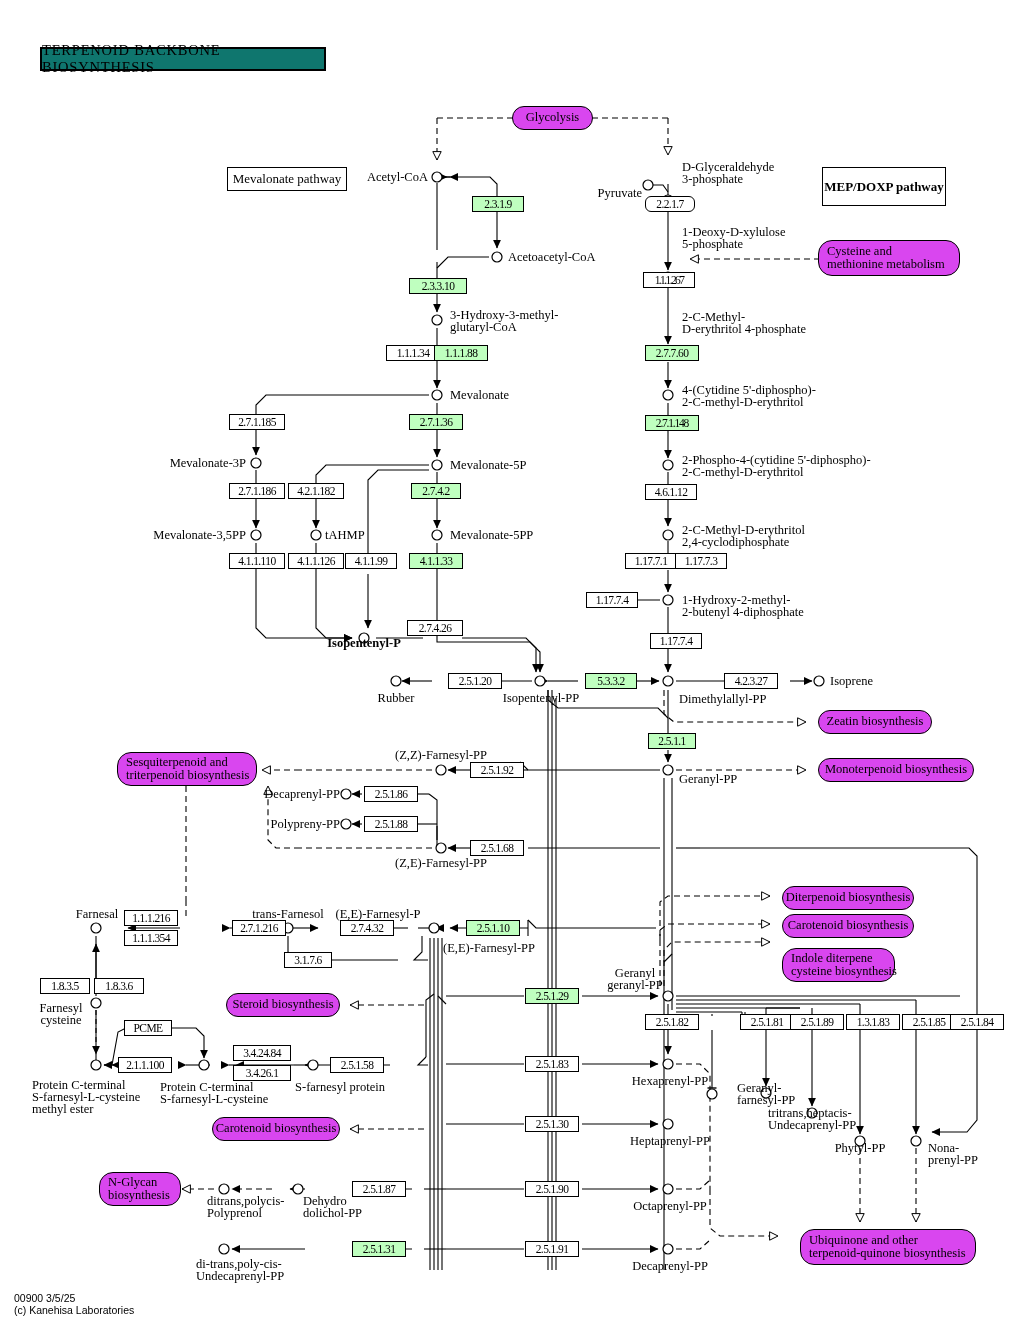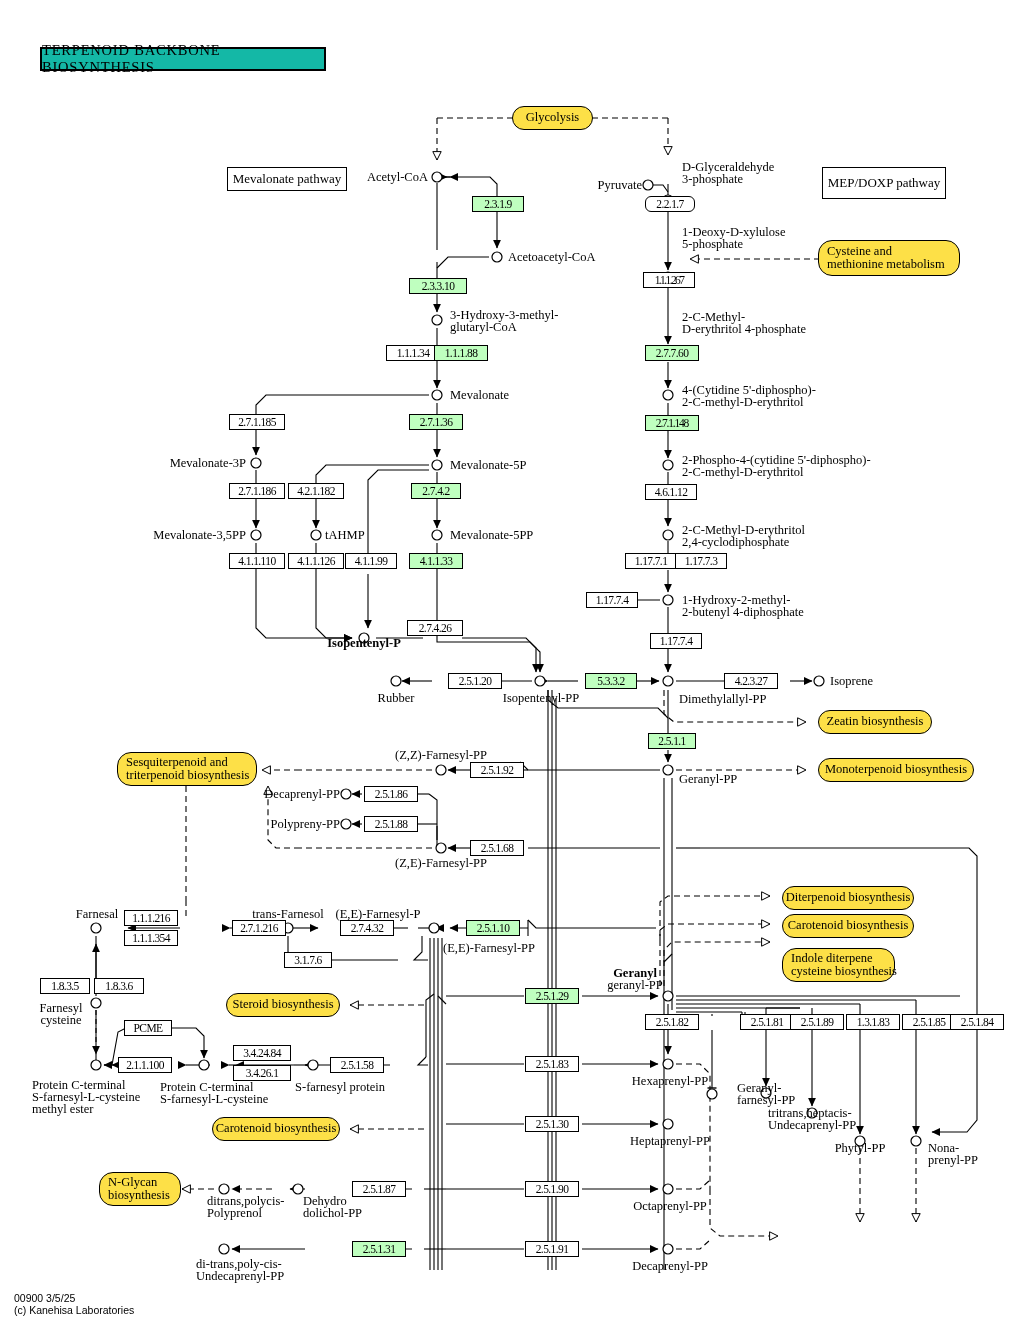--- a/index.html
+++ b/index.html
@@ -14,34 +14,34 @@
       letter-spacing:-0.6px;padding:0 2px;}
   .ec.hl{background:#bfffbf;}
 
   
   .cl{position:absolute;font-family:"Liberation Serif",serif;font-size:12.5px;
       line-height:12.5px;color:#000;white-space:nowrap;}
   .cl.r{text-align:right;}
   .cl.c{text-align:center;}
 
   
-  .mapbox{position:absolute;border:1px solid #000;border-radius:14px;background:#fde047;
+  .mapbox{position:absolute;border:1px solid #000;border-radius:14px;background:#d946ef;
           font-family:"Liberation Serif",serif;font-size:12.5px;line-height:13.5px;
           color:#000;display:flex;align-items:center;justify-content:center;
           text-align:center;box-sizing:border-box;padding:1px 8px;white-space:nowrap;}
 
   
   .sect{position:absolute;border:1px solid #000;background:#fff;
         font-family:"Liberation Serif",serif;font-size:13px;color:#000;
         display:flex;align-items:center;justify-content:center;box-sizing:border-box;
         white-space:nowrap;}
 
   
   #title{position:absolute;left:40px;top:47px;width:286px;height:24px;
-         border:2px solid #000;background:#14b8a6;display:flex;align-items:center;
+         border:2px solid #000;background:#0f766e;display:flex;align-items:center;
          justify-content:center;font-family:"Liberation Serif",serif;
          font-size:14.5px;letter-spacing:0.8px;color:#000;box-sizing:border-box;}
 
   
   #footer{position:absolute;left:14px;top:1292px;font-family:"Liberation Sans",sans-serif;
           font-size:10.5px;line-height:12px;color:#000;white-space:pre;}
 </style>
 </head>
 <body>
 
@@ -339,21 +339,21 @@
       <circle cx="916" cy="1141" r="5"></circle>
       <circle cx="224" cy="1189" r="5"></circle>
       <circle cx="298" cy="1189" r="5"></circle>
       <circle cx="224" cy="1249" r="5"></circle>
     </g>
   </svg>
 
   <div id="title">TERPENOID  BACKBONE  BIOSYNTHESIS</div>
 
   <div class="sect" style="left:227px;top:167px;width:120px;height:24px;">Mevalonate pathway</div>
-  <div class="sect" style="left:822px;top:167px;width:124px;height:32px;">MEP/DOXP pathway</div>
+  <div class="sect" style="left:822px;top:167px;width:124px;height:39px;font-weight:bold;">MEP/DOXP pathway</div>
 
   <div class="mapbox" style="left:512px;top:106px;width:81px;height:24px;">Glycolysis</div>
 
   <div class="mapbox" style="left:818px;top:240px;width:142px;height:36px;flex-direction:column;align-items:flex-start;">
     <span>Cysteine and</span>
     <span>methionine metabolism</span>
   </div>
 
   <div class="mapbox" style="left:818px;top:710px;width:114px;height:24px;">Zeatin biosynthesis</div>
   <div class="mapbox" style="left:818px;top:758px;width:156px;height:24px;">Monoterpenoid biosynthesis</div>
@@ -372,39 +372,43 @@
   </div>
 
   <div class="mapbox" style="left:226px;top:993px;width:114px;height:24px;">Steroid biosynthesis</div>
   <div class="mapbox" style="left:212px;top:1117px;width:128px;height:24px;">Carotenoid biosynthesis</div>
 
   <div class="mapbox" style="left:99px;top:1172px;width:82px;height:34px;flex-direction:column;align-items:flex-start;">
     <span>N-Glycan</span>
     <span>biosynthesis</span>
   </div>
 
+  <div class="mapbox" style="left:800px;top:1229px;width:176px;height:36px;flex-direction:column;align-items:flex-start;">
+    <span>Ubiquinone and other</span>
+    <span>terpenoid-quinone biosynthesis</span>
+  </div>
 
   <div class="cl r" style="left:300px;top:171px;width:128px;">Acetyl-CoA</div>
   <div class="cl" style="left:508px;top:251px;">Acetoacetyl-CoA</div>
   <div class="cl" style="left:450px;top:309px;">3-Hydroxy-3-methyl-</div>
   <div class="cl" style="left:450px;top:321px;">glutaryl-CoA</div>
   <div class="cl" style="left:450px;top:389px;">Mevalonate</div>
   <div class="cl r" style="left:120px;top:457px;width:126px;">Mevalonate-3P</div>
   <div class="cl" style="left:450px;top:459px;">Mevalonate-5P</div>
   <div class="cl r" style="left:110px;top:529px;width:136px;">Mevalonate-3,5PP</div>
   <div class="cl" style="left:325px;top:529px;">tAHMP</div>
   <div class="cl" style="left:450px;top:529px;">Mevalonate-5PP</div>
   <div class="cl c" style="left:304px;top:637px;width:120px;font-weight:bold;">Isopentenyl-P</div>
   <div class="cl c" style="left:486px;top:692px;width:110px;">Isopentenyl-PP</div>
   <div class="cl c" style="left:362px;top:692px;width:68px;">Rubber</div>
   <div class="cl" style="left:679px;top:693px;">Dimethylallyl-PP</div>
   <div class="cl" style="left:830px;top:675px;">Isoprene</div>
   <div class="cl" style="left:679px;top:773px;">Geranyl-PP</div>
 
-  <div class="cl r" style="left:558px;top:179px;width:84px;">Pyruvate</div>
+  <div class="cl r" style="left:558px;top:187px;width:84px;">Pyruvate</div>
   <div class="cl" style="left:682px;top:161px;">D-Glyceraldehyde</div>
   <div class="cl" style="left:682px;top:173px;">3-phosphate</div>
   <div class="cl" style="left:682px;top:226px;">1-Deoxy-D-xylulose</div>
   <div class="cl" style="left:682px;top:238px;">5-phosphate</div>
   <div class="cl" style="left:682px;top:311px;">2-C-Methyl-</div>
   <div class="cl" style="left:682px;top:323px;">D-erythritol 4-phosphate</div>
   <div class="cl" style="left:682px;top:384px;">4-(Cytidine 5'-diphospho)-</div>
   <div class="cl" style="left:682px;top:396px;">2-C-methyl-D-erythritol</div>
   <div class="cl" style="left:682px;top:454px;">2-Phospho-4-(cytidine 5'-diphospho)-</div>
   <div class="cl" style="left:682px;top:466px;">2-C-methyl-D-erythritol</div>
@@ -424,21 +428,21 @@
   <div class="cl" style="left:443px;top:942px;">(E,E)-Farnesyl-PP</div>
   <div class="cl c" style="left:30px;top:1002px;width:62px;">Farnesyl</div>
   <div class="cl c" style="left:30px;top:1014px;width:62px;">cysteine</div>
   <div class="cl" style="left:32px;top:1079px;">Protein C-terminal</div>
   <div class="cl" style="left:32px;top:1091px;">S-farnesyl-L-cysteine</div>
   <div class="cl" style="left:32px;top:1103px;">methyl ester</div>
   <div class="cl" style="left:160px;top:1081px;">Protein C-terminal</div>
   <div class="cl" style="left:160px;top:1093px;">S-farnesyl-L-cysteine</div>
   <div class="cl c" style="left:280px;top:1081px;width:120px;">S-farnesyl protein</div>
 
-  <div class="cl c" style="left:600px;top:967px;width:70px;font-weight:bold;">Geranyl</div>
+  <div class="cl c" style="left:600px;top:967px;width:70px;">Geranyl</div>
   <div class="cl c" style="left:600px;top:979px;width:70px;">geranyl-PP</div>
   <div class="cl c" style="left:616px;top:1075px;width:108px;">Hexaprenyl-PP</div>
   <div class="cl c" style="left:616px;top:1135px;width:108px;">Heptaprenyl-PP</div>
   <div class="cl c" style="left:616px;top:1200px;width:108px;">Octaprenyl-PP</div>
   <div class="cl c" style="left:616px;top:1260px;width:108px;">Decaprenyl-PP</div>
   <div class="cl" style="left:737px;top:1082px;">Geranyl-</div>
   <div class="cl" style="left:737px;top:1094px;">farnesyl-PP</div>
   <div class="cl" style="left:768px;top:1107px;">tritrans,heptacis-</div>
   <div class="cl" style="left:768px;top:1119px;">Undecaprenyl-PP</div>
   <div class="cl c" style="left:820px;top:1142px;width:80px;">Phytyl-PP</div>

